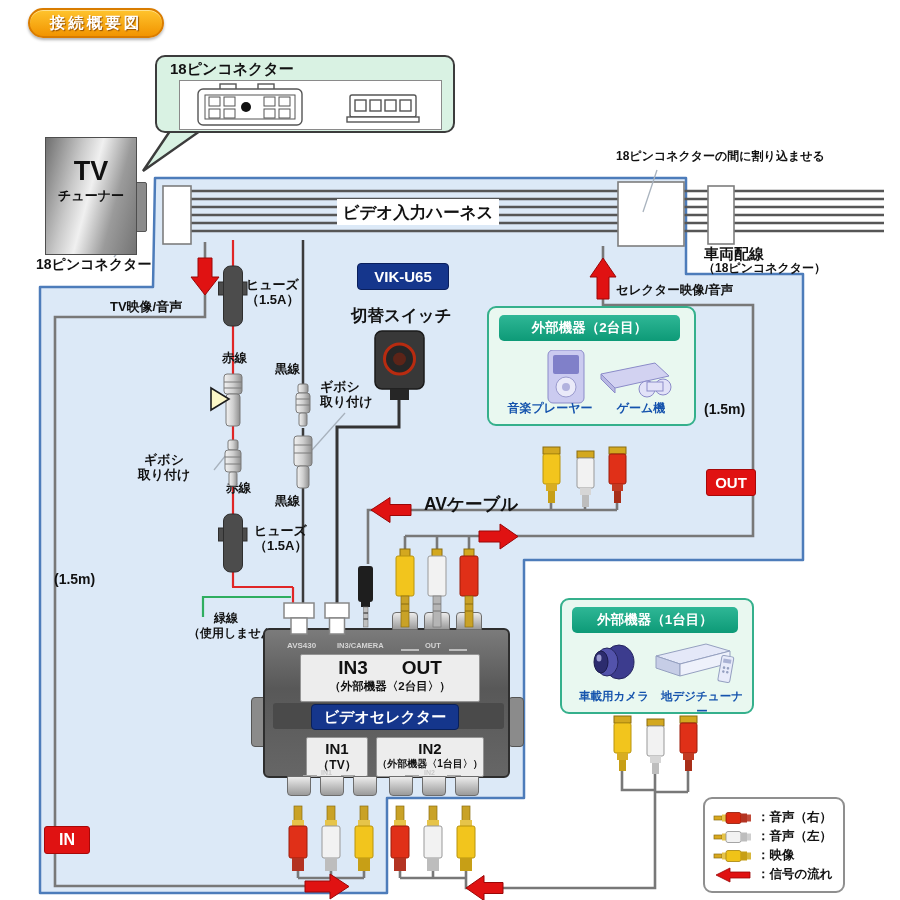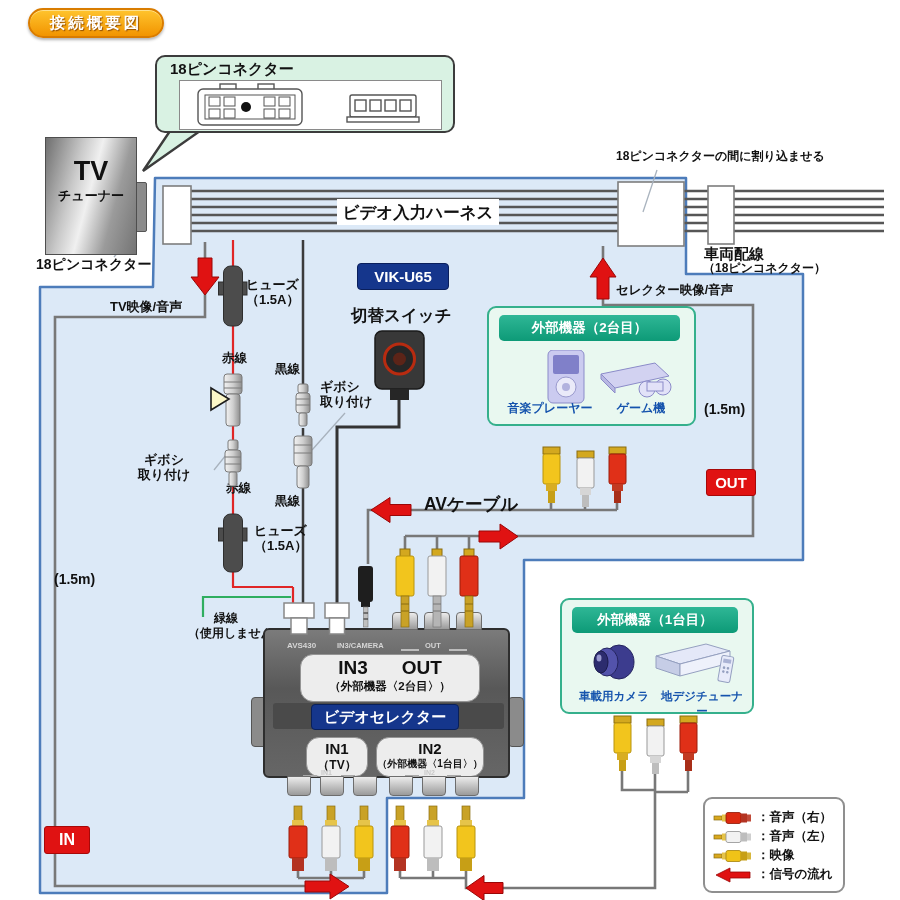--- a/index.html
+++ b/index.html
@@ -10,21 +10,21 @@
   .lbl{position:absolute;font-weight:bold;white-space:nowrap;color:#111;line-height:1.15;}
   .badge-red{position:absolute;background:#e01212;border:1.5px solid #a80808;border-radius:3px;
              color:#fff;font-weight:bold;text-align:center;}
   .navy{background:#15368c;color:#fff;font-weight:bold;text-align:center;border-radius:4px;}
   .greenbox{position:absolute;background:#e9f8f0;border:2px solid #35b08c;border-radius:9px;}
   .greenbox .hdr{position:absolute;background:linear-gradient(180deg,#2fb796,#0d9a77);
                  border-radius:5px;color:#fff;font-weight:bold;text-align:center;}
   .greenbox .cap{position:absolute;color:#1553ad;font-weight:bold;text-align:center;}
   .device{position:absolute;left:263px;top:628px;width:247px;height:150px;border-radius:6px;
           background:linear-gradient(180deg,#7b7b7b,#585858 40%,#666);border:2px solid #2e2e2e;box-sizing:border-box;}
-  .dlabel{position:absolute;background:#ededed;border:1px solid #949494;border-radius:13px;
+  .dlabel{position:absolute;background:#ededed;border:1px solid #949494;border-radius:2px;
           text-align:center;color:#111;font-weight:bold;}
   .jack{position:absolute;background:linear-gradient(180deg,#ececec,#9a9a9a);border:1px solid #6d6d6d;box-sizing:border-box;}
   .ear{position:absolute;width:14px;height:48px;background:#8b8b8b;border:1px solid #555;border-radius:4px;}
   .legend{position:absolute;left:703px;top:797px;width:142px;height:96px;background:#fff;
           border:2px solid #8f8f8f;border-radius:9px;box-sizing:border-box;padding:9px 8px 6px 8px;}
   .legend .row{display:flex;align-items:center;gap:4px;height:19px;}
   .legend .row span{font-weight:bold;font-size:12.5px;white-space:nowrap;}
   .warn{position:absolute;left:62px;top:347px;width:152px;height:70px;background:#fbf7c8;
         border:2px solid #1c1c1c;box-sizing:border-box;text-align:center;}
   .warn .t{font-size:19px;font-weight:bold;vertical-align:middle;}

